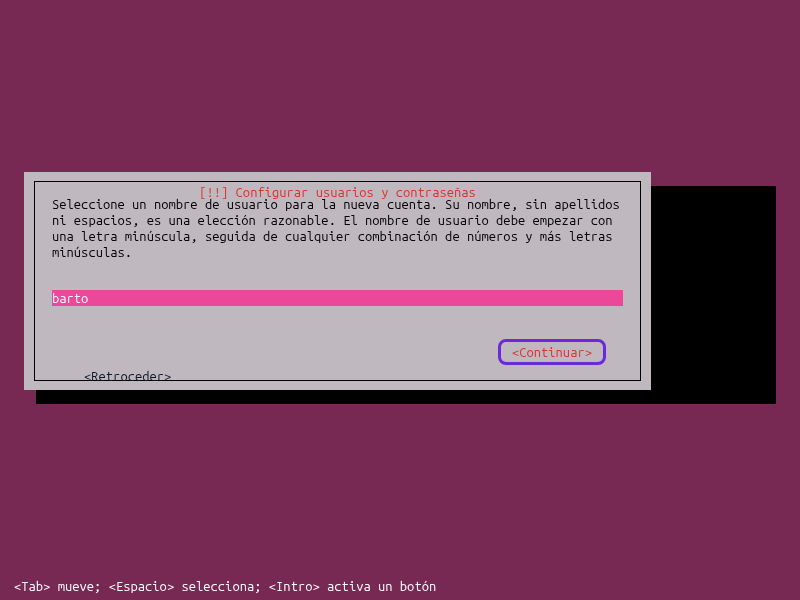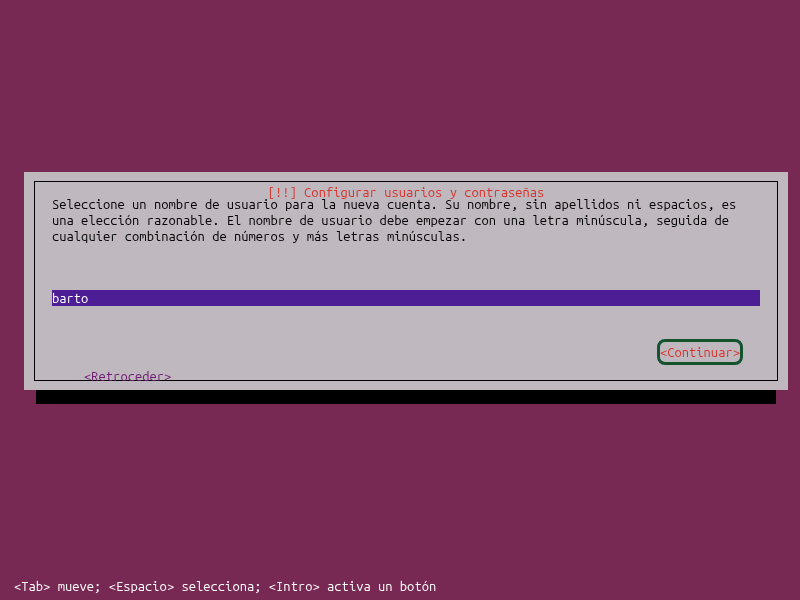--- a/index.html
+++ b/index.html
@@ -17,21 +17,21 @@
       left: 36px;
       top: 186px;
       width: 740px;
       height: 218px;
       background: #000000;
     }
     .dialog {
       position: absolute;
       left: 24px;
       top: 172px;
-      width: 764px;
+      width: 627px;
       height: 218px;
       background: #bfb8bf;
     }
     .dialog-border {
       position: absolute;
       left: 10px;
       right: 10px;
       top: 9px;
       bottom: 9px;
       border: 1px solid #000000;
@@ -61,21 +61,21 @@
       color: #000000;
       margin-top: 16px;
       line-height: 16px;
     }
     .input-line {
       position: absolute;
       left: 28px;
       right: 28px;
       top: 118px;
       height: 16px;
-      background: #4c1d95;
+      background: #ec4899;
       display: flex;
       align-items: center;
       overflow: hidden;
     }
     .input-value {
       color: #ffffff;
       white-space: nowrap;
     }
     .input-fill {
       color: #ffffff;
@@ -87,31 +87,31 @@
       position: absolute;
       left: 28px;
       right: 28px;
       top: 166px;
       height: 28px;
       display: flex;
       justify-content: space-between;
       align-items: center;
     }
     .btn-back {
-      color: #701a75;
+      color: #0f172a;
       padding-left: 32px;
       margin-top: 48px;
     }
     .btn-continue-wrap {
       display: flex;
       align-items: center;
       justify-content: center;
-      border: 3px solid #14532d;
+      border: 3px solid #6d28d9;
       border-radius: 8px;
-      padding: 3px 0;
+      padding: 3px 11px;
       margin-right: 17px;
     }
     .btn-continue {
       color: #d9342b;
     }
     .status-bar {
       position: absolute;
       left: 0;
       bottom: 6px;
       color: #ffffff;

